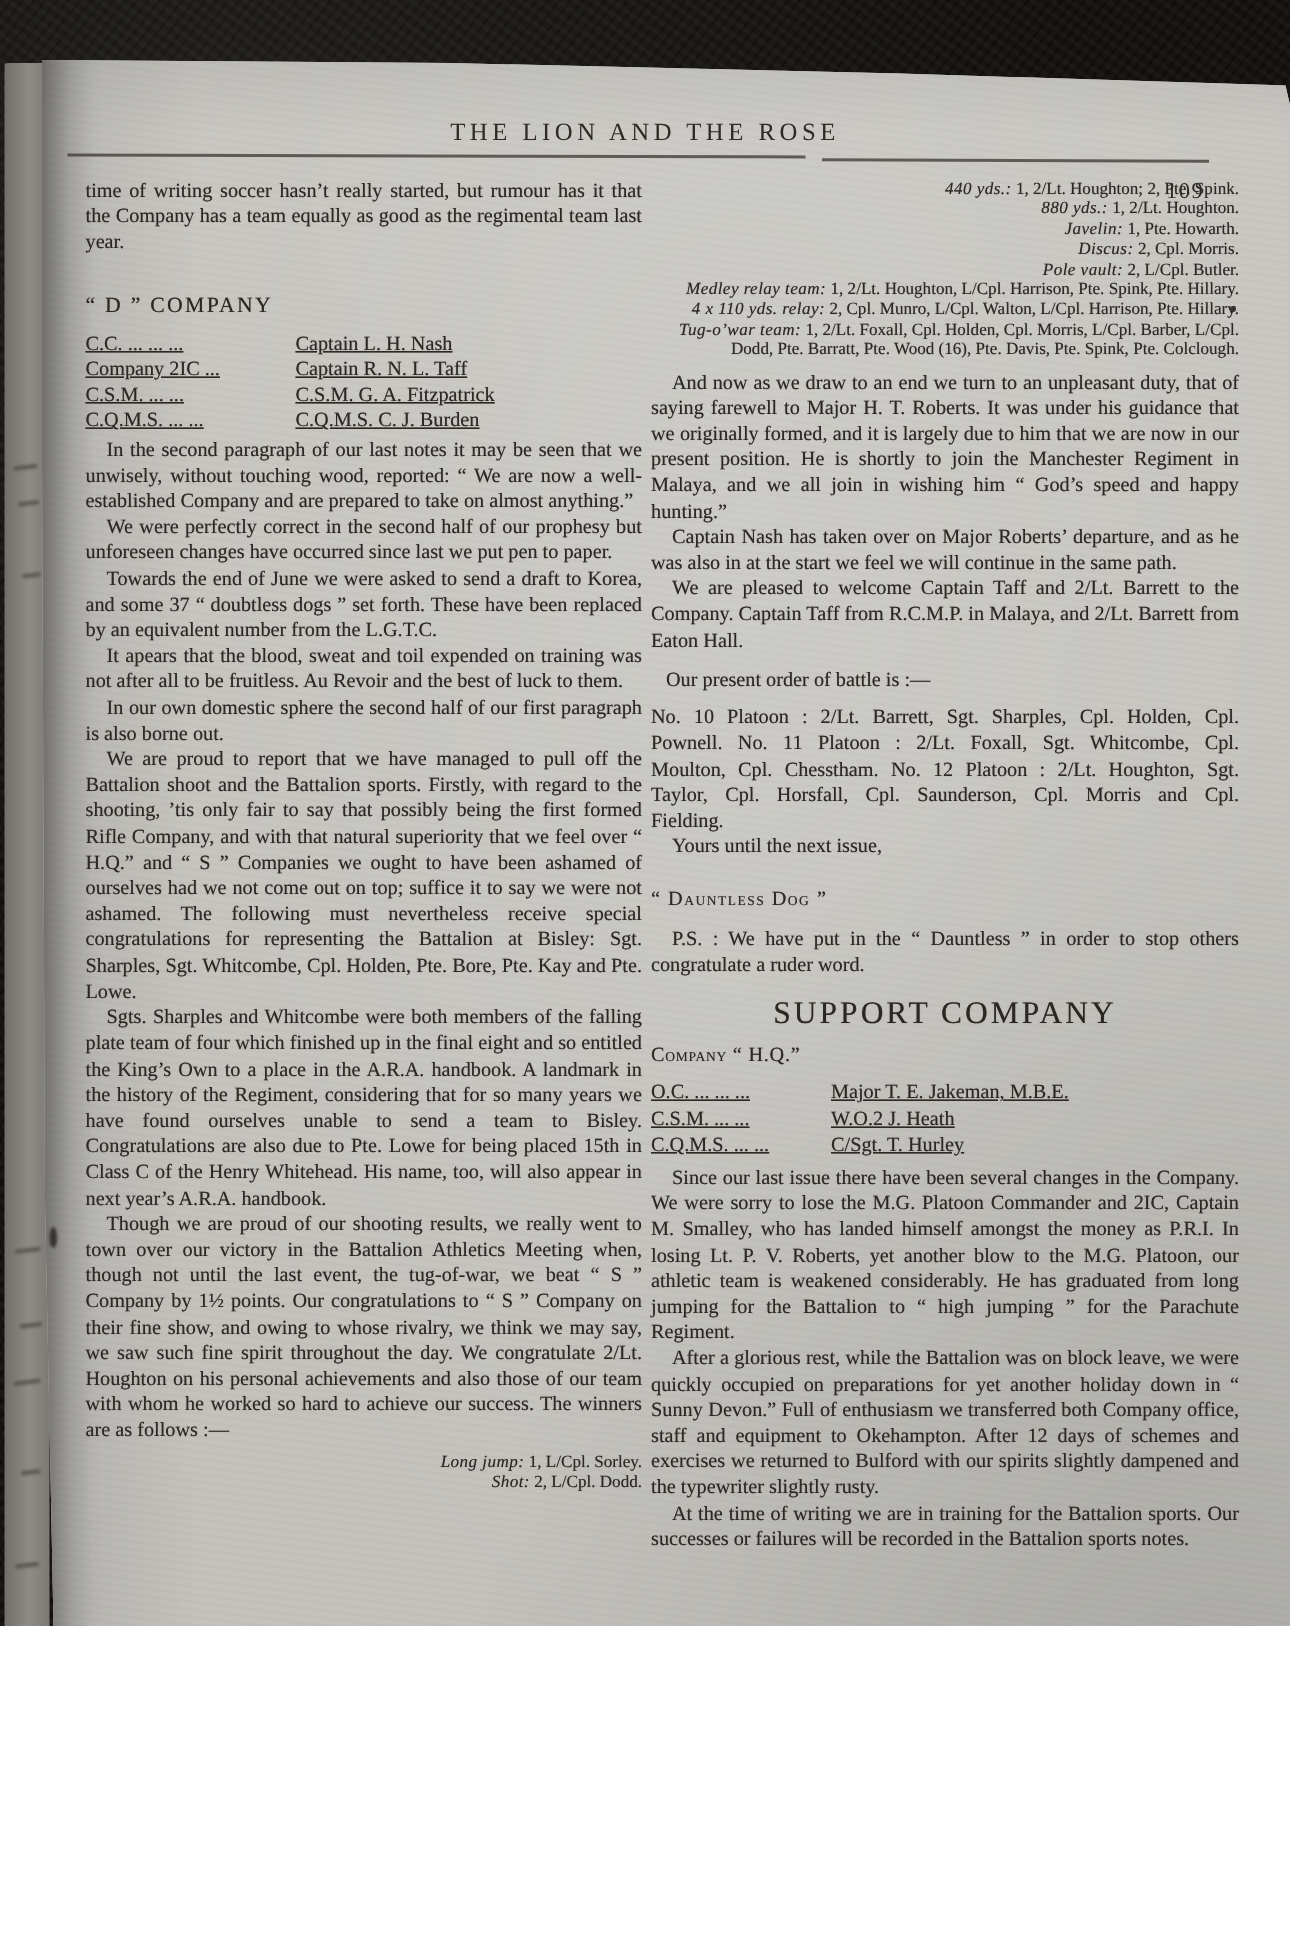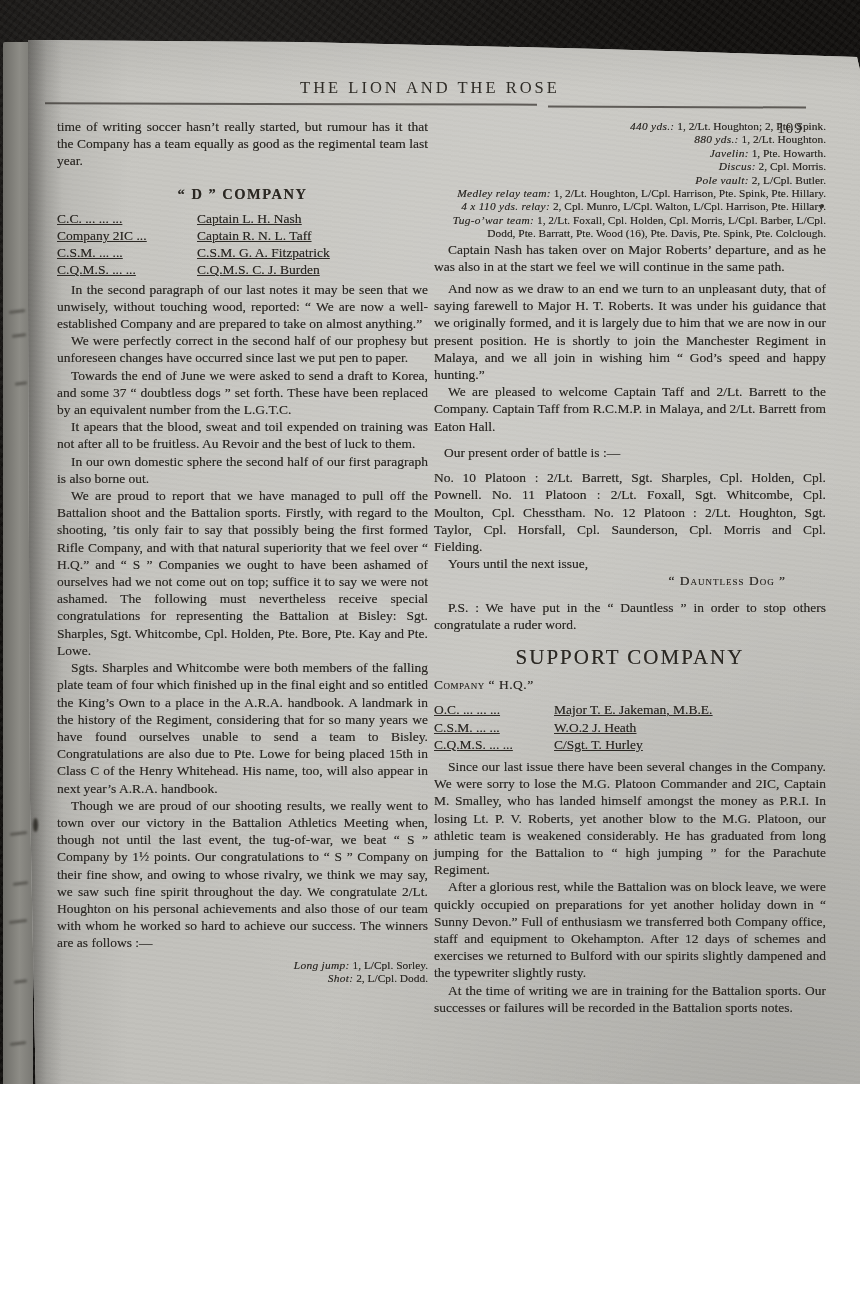--- a/index.html
+++ b/index.html
@@ -66,42 +66,42 @@
   .col{
     position:absolute;text-align:justify;color:#2c2925;
     font-size:13.5px;line-height:17.2px;
     text-shadow:0 0 0.5px rgba(44,41,37,0.55);
   }
   .col-left{left:57px;top:118px;width:371px;}
   .col-right{left:434px;top:120px;width:392px;}
   .para{margin:0;text-indent:14px;}
   .noindent{text-indent:0;font-family:Liberation Serif, serif;}
   .heading-d{
-    margin:16px 0 7px;text-align:center;font-weight:bold;
+    margin:26px 0 7px;font-weight:normal;
     font-size:14.5px;letter-spacing:1.5px;color:#2b2823;
   }
   .heading-support{
     margin:16px 0 10px;text-align:center;font-weight:normal;
     font-size:21px;letter-spacing:2px;color:#2b2823;
   }
   .subheading{font-variant:small-caps;letter-spacing:0.5px;margin:0 0 8px;}
   .roster{margin:0 0 2px;}
   .roster-row{display:flex;text-decoration:underline;}
   .roster-role{flex:0 0 140px;white-space:nowrap;}
   .col-right .roster-role{flex:0 0 120px;}
   .roster-name{flex:1;text-align:left;}
   .small-results{font-size:11.4px;line-height:13.4px;text-align:right;}
   .result-line{text-indent:10px;}
   .result-line i{letter-spacing:0.3px;}
   .winners{margin-top:7px;}
   .order-intro{margin:9px 0 8px;text-indent:10px;}
   .spread{word-spacing:2.5px;}
   .signature{
-    margin:0 0 0;font-variant:small-caps;letter-spacing:1px;
-    text-align:right;padding-right:40px;text-indent:0;
+    margin:18px 0 0;font-variant:small-caps;letter-spacing:1px;
+    padding-right:40px;text-indent:0;
   }
   .ps{margin-top:9px;}
   .mtop{margin-top:5px;}
 </style>
 </head>
 <body>
 
 <div class="scene">
 
   <div class="prev-page-edge">
@@ -202,22 +202,22 @@
         <div class="result-line">
           <i>4 x 110 yds. relay:</i>
           <span>2, Cpl. Munro, L/Cpl. Walton, L/Cpl. Harrison, Pte. Hillary.</span>
         </div>
         <div class="result-line">
           <i>Tug-o’war team:</i>
           <span>1, 2/Lt. Foxall, Cpl. Holden, Cpl. Morris, L/Cpl. Barber, L/Cpl. Dodd, Pte. Barratt, Pte. Wood (16), Pte. Davis, Pte. Spink, Pte. Colclough.</span>
         </div>
       </div>
 
+      <p class="para mtop">And now as we draw to an end we turn to an unpleasant duty, that of saying farewell to Major H. T. Roberts.  It was under his guidance that we originally formed, and it is largely due to him that we are now in our present position.  He is shortly to join the Manchester Regiment in Malaya, and we all join in wishing him “ God’s speed and happy hunting.”</p>
       <p class="para">Captain Nash has taken over on Major Roberts’ departure, and as he was also in at the start we feel we will continue in the same path.</p>
-      <p class="para mtop">And now as we draw to an end we turn to an unpleasant duty, that of saying farewell to Major H. T. Roberts.  It was under his guidance that we originally formed, and it is largely due to him that we are now in our present position.  He is shortly to join the Manchester Regiment in Malaya, and we all join in wishing him “ God’s speed and happy hunting.”</p>
       <p class="para">We are pleased to welcome Captain Taff and 2/Lt. Barrett to the Company.  Captain Taff from R.C.M.P. in Malaya, and 2/Lt. Barrett from Eaton Hall.</p>
 
       <p class="para order-intro">Our present order of battle is :—</p>
       <p class="para spread noindent">No. 10 Platoon :  2/Lt. Barrett, Sgt. Sharples, Cpl. Holden, Cpl. Pownell.  No. 11 Platoon :  2/Lt. Foxall, Sgt. Whitcombe, Cpl. Moulton, Cpl. Chesstham.  No. 12 Platoon :  2/Lt. Houghton, Sgt. Taylor, Cpl. Horsfall, Cpl. Saunderson, Cpl. Morris and Cpl. Fielding.</p>
 
       <p class="para">Yours until the next issue,</p>
       <p class="signature">“ Dauntless Dog ”</p>
       <p class="para ps">P.S. :  We have put in the “ Dauntless ” in order to stop others congratulate a ruder word.</p>
 
       <h3 class="heading-support">SUPPORT COMPANY</h3>

